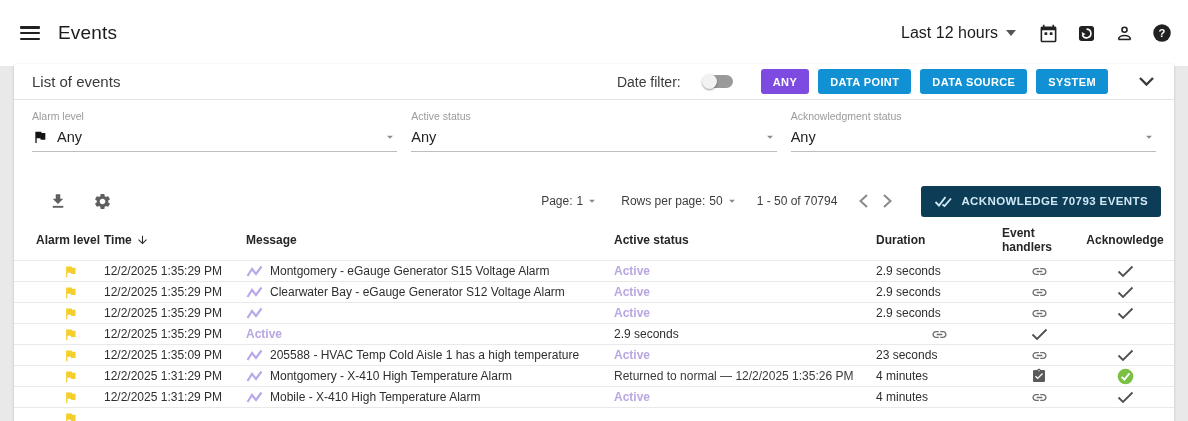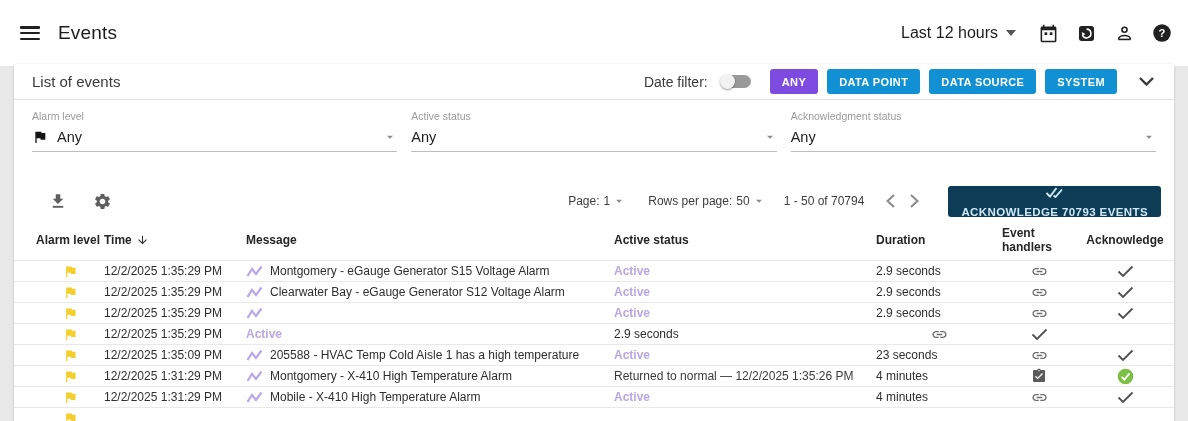--- a/index.html
+++ b/index.html
@@ -28,21 +28,21 @@
   .card {
     position: absolute; left: 14px; top: 64px; width: 1160px; height: 520px;
     background: #ffffff; border-radius: 2px;
     box-shadow: 0 1px 3px rgba(0,0,0,0.18);
   }
   .card-header {
     height: 36px; display: flex; align-items: center;
     padding: 0 16px 0 18px; border-bottom: 1px solid #e3e3e3;
   }
   .card-title { font-size: 15px; color: #3a3a3a; }
-  .card-header-right { margin-left: auto; display: flex; align-items: center; gap: 11px; }
+  .card-header-right { margin-left: auto; display: flex; align-items: center; gap: 20px; }
   .date-filter-label { font-size: 14px; color: #3a3a3a; margin-right: 2px; }
   .toggle { width: 30px; height: 13px; background: #9a9a9a; border-radius: 7px; position: relative; cursor: pointer; margin-right: 8px; }
   .toggle .knob {
     width: 15px; height: 15px; border-radius: 50%;
     background: #f2f2f2; box-shadow: 0 1px 2px rgba(0,0,0,0.4);
     position: absolute; left: -1px; top: -1px;
   }
   .filter-btn {
     border: none; color: #fff; font-family: inherit;
     font-size: 11px; font-weight: bold; letter-spacing: 0.4px;
@@ -73,21 +73,21 @@
   .pagination { margin-left: auto; display: flex; align-items: center; gap: 0; font-size: 12px; color: #3d3d3d; }
   .pag-label { margin-right: 4px; }
   .pag-value { display: flex; align-items: center; gap: 2px; cursor: pointer; }
   .pag-gap { width: 22px; }
   .pag-range { margin: 0 14px 0 18px; }
   .pag-arrow { width: 24px; height: 24px; display: flex; align-items: center; justify-content: center; cursor: pointer; }
   .ack-btn {
     margin-left: 22px; height: 31px; border: none; border-radius: 3px;
     background: #0d3c56; color: #cfe8f4; font-family: inherit;
     font-size: 11.5px; font-weight: bold; letter-spacing: 0.4px;
-    display: flex; align-items: center; gap: 7px; padding: 0 13px; cursor: pointer; flex-direction: column;
+    display: flex; align-items: center; gap: 7px; padding: 0 13px; cursor: pointer;
   }
 
   
   .trow {
     display: grid;
     grid-template-columns: 68px 142px 368px 262px 126px 74px 98px;
     padding-left: 22px; align-items: center;
   }
   .thead { height: 40px; font-size: 12px; font-weight: bold; color: #262626; }
   .thead .th { display: flex; align-items: center; gap: 4px; }

